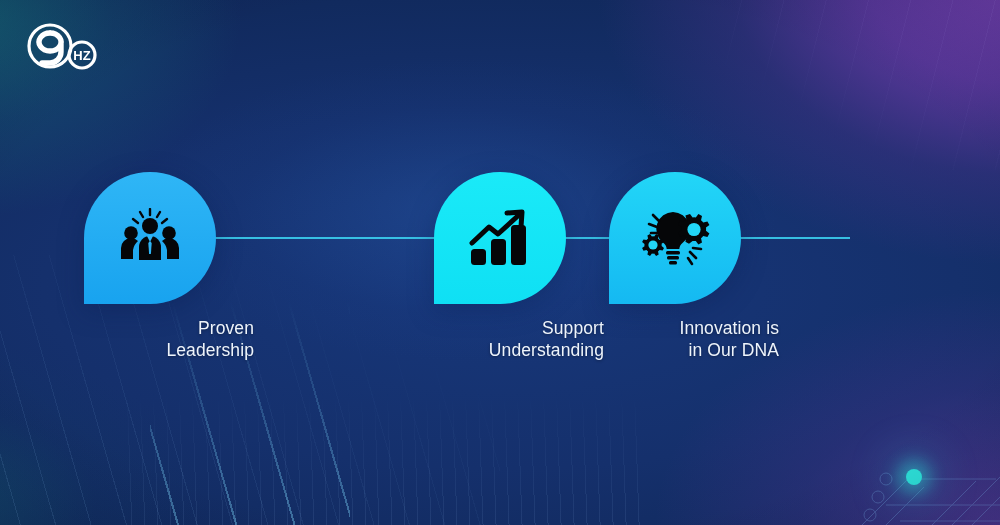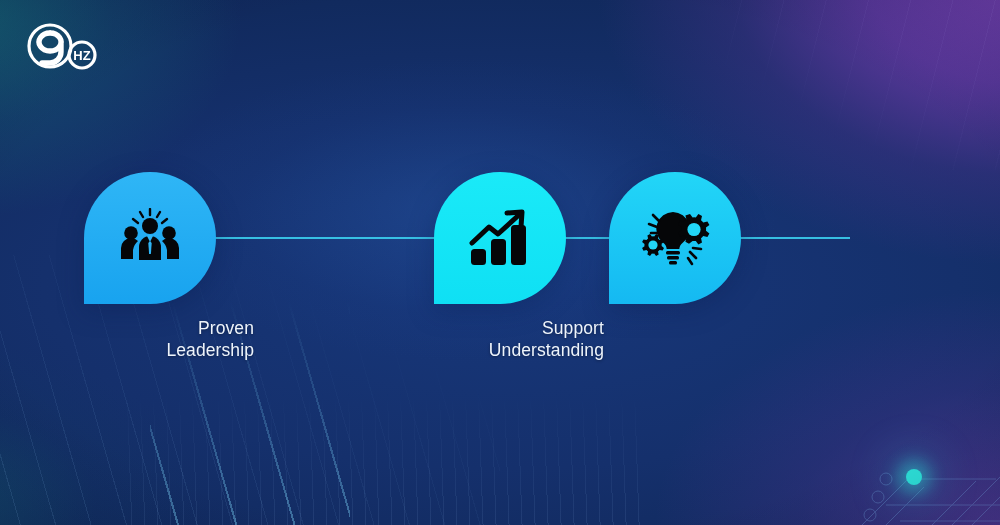--- a/index.html
+++ b/index.html
@@ -272,17 +272,19 @@
           <g stroke="#050608" stroke-width="2.6" stroke-linecap="round">
             <line x1="13" y1="9" x2="19" y2="15"></line>
             <line x1="9" y1="18" x2="17" y2="21"></line>
             <line x1="11" y1="27" x2="17" y2="27"></line>
             <line x1="50" y1="46" x2="56" y2="52"></line>
             <line x1="48" y1="52" x2="52" y2="58"></line>
             <line x1="53" y1="42" x2="61" y2="43"></line>
           </g>
         </svg>
       </div>
+      <div class="label">Innovation is
+in Our DNA</div>
     </div>
 
 
   </div>
 </div>
 
 </body></html>

